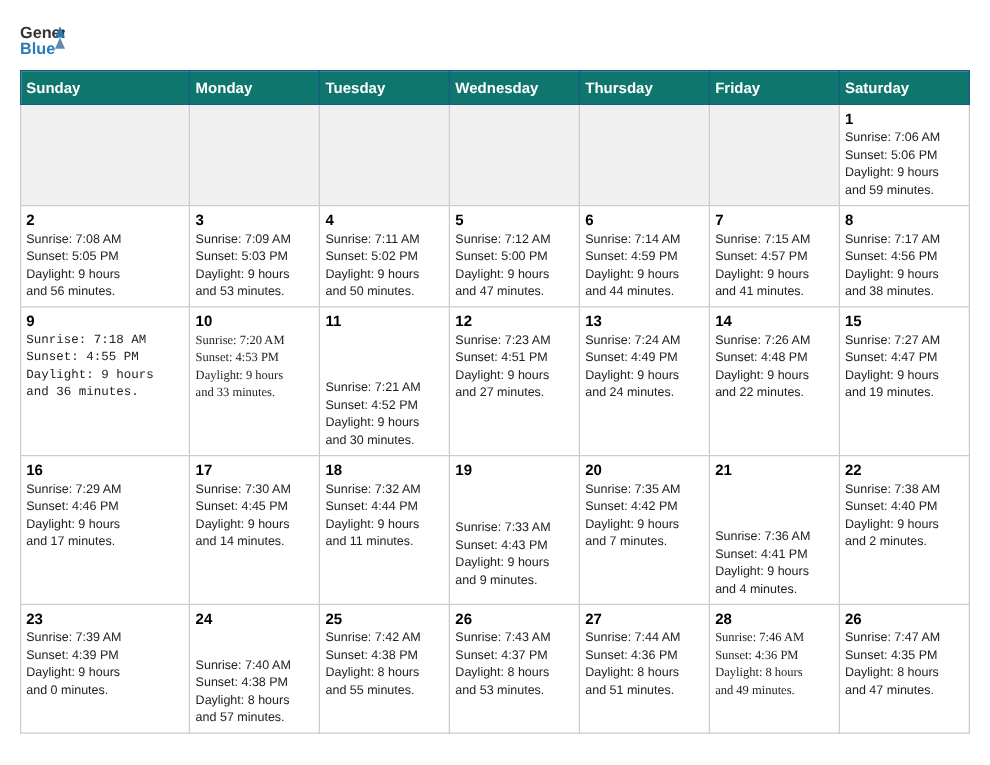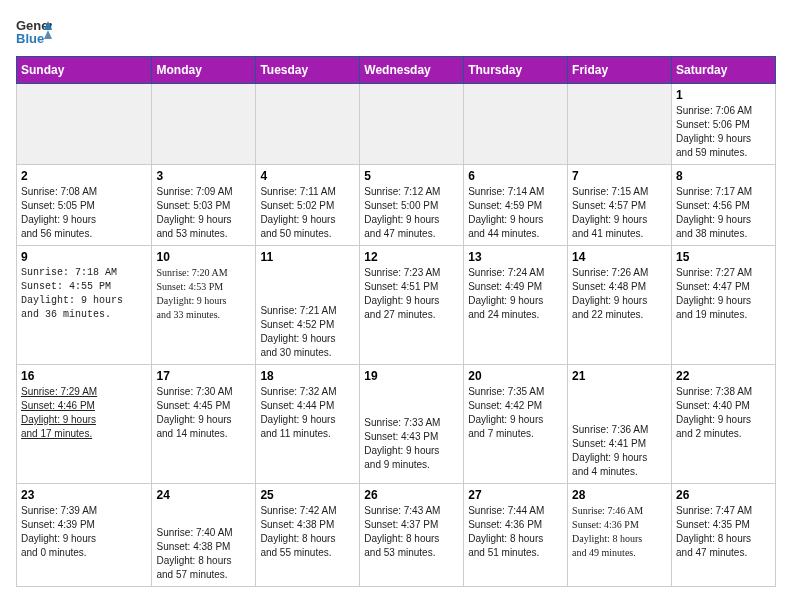--- a/index.html
+++ b/index.html
@@ -36,21 +36,21 @@
     .subtitle {
       font-size: 15px;
       color: #444;
     }
     table {
       width: 100%;
       border-collapse: collapse;
       font-size: 11px;
     }
     thead tr th {
-      background-color: #a21caf;
+      background-color: #0f766e;
       color: #fff;
       padding: 6px 4px;
       text-align: left;
       font-size: 12px;
       font-weight: bold;
       border: 1px solid #1a5a8a;
     }
     tbody tr td {
       border: 1px solid #ccc;
       vertical-align: top;
@@ -223,21 +223,21 @@
           <span class="day-num">15</span>
           <div class="day-info" style="white-space: pre-line;">Sunrise: 7:27 AM
 Sunset: 4:47 PM
 Daylight: 9 hours
 and 19 minutes.</div>
         </td>
       </tr>
       <tr>
         <td>
           <span class="day-num">16</span>
-          <div class="day-info" style="white-space: pre-line; text-decoration: underline;">Sunrise: 7:29 AM
+          <div class="day-info" style="white-space: pre-line;">Sunrise: 7:29 AM
 Sunset: 4:46 PM
 Daylight: 9 hours
 and 17 minutes.</div>
         </td>
         <td>
           <span class="day-num">17</span>
           <div class="day-info" style="white-space: pre-line;">Sunrise: 7:30 AM
 Sunset: 4:45 PM
 Daylight: 9 hours
 and 14 minutes.</div>

